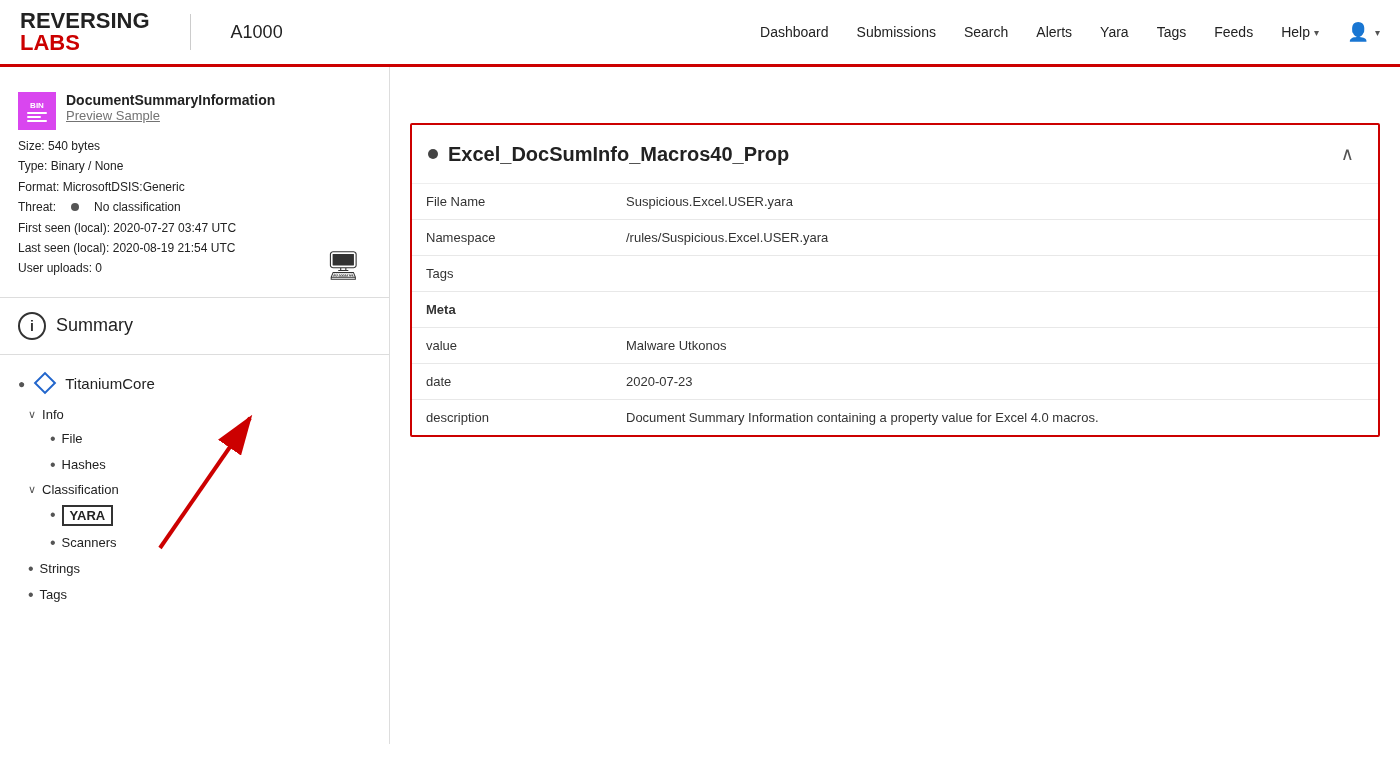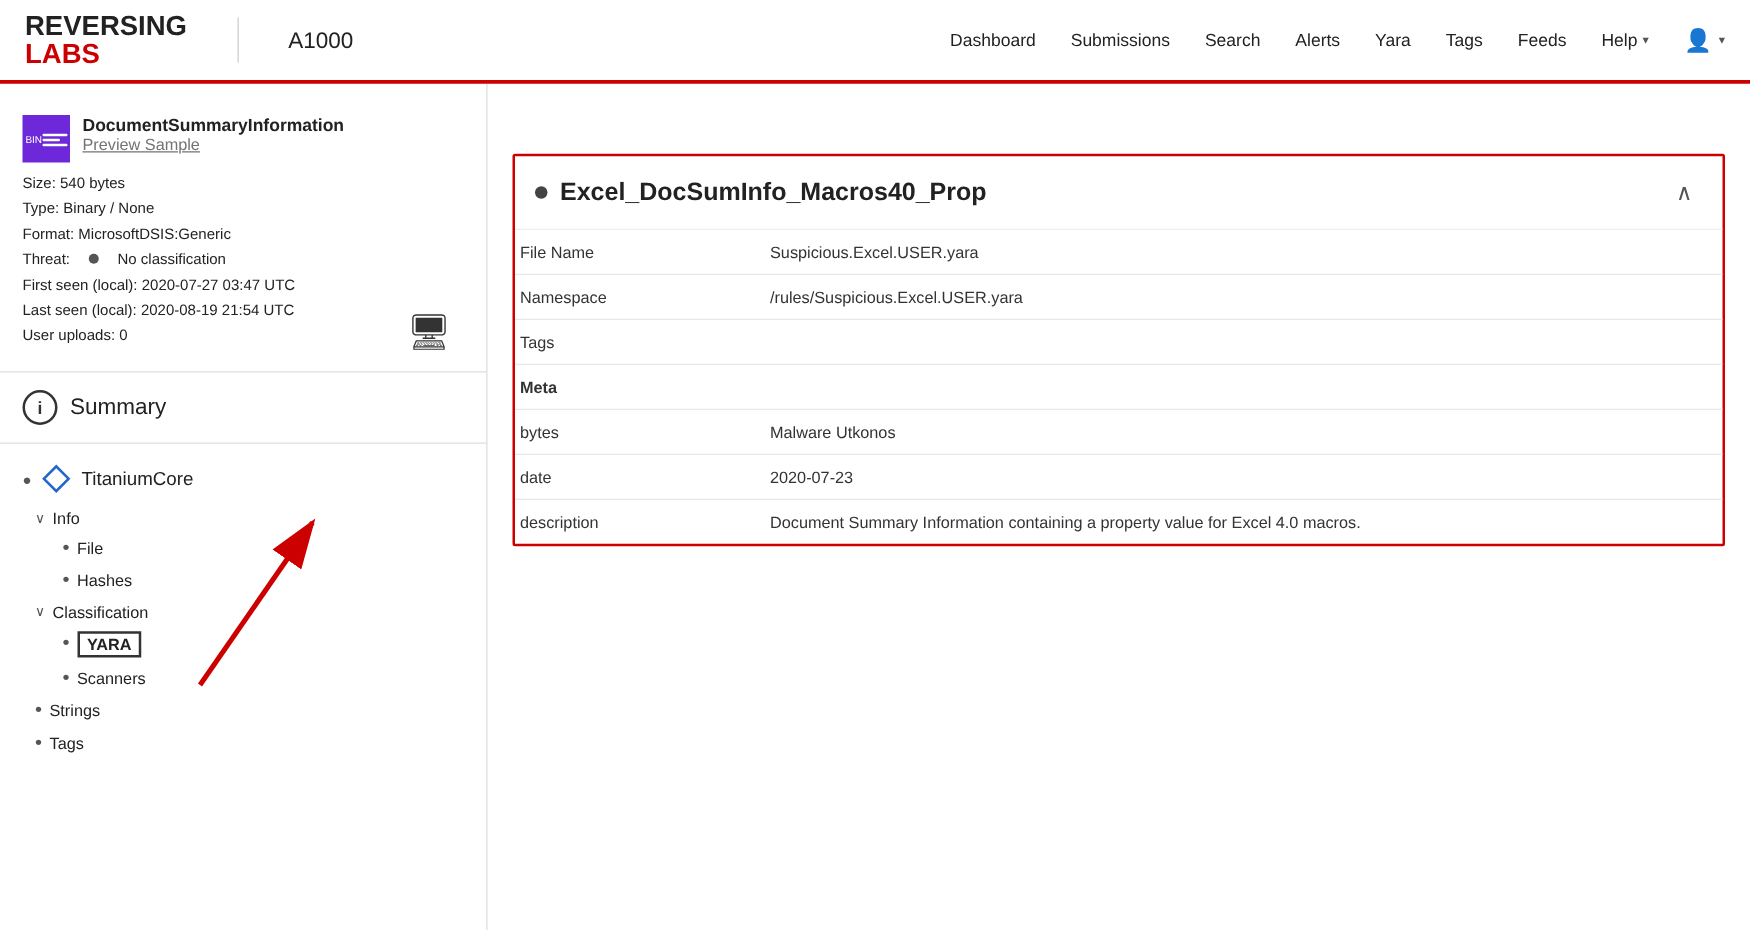--- a/index.html
+++ b/index.html
@@ -91,28 +91,28 @@
     }
     .file-header {
       display: flex;
       align-items: flex-start;
       gap: 10px;
       margin-bottom: 6px;
     }
     .bin-icon {
       width: 38px;
       height: 38px;
-      background: #6d28d9;
+      background: #d946ef;
       color: #fff;
       font-size: 9px;
       display: flex;
-      flex-direction: row;
+      flex-direction: column;
       align-items: center;
       justify-content: center;
-      font-weight: normal;
+      font-weight: bold;
       flex-shrink: 0;
     }
     .bin-icon .bin-label { font-size: 8px; }
     .bin-icon .bin-lines {
       display: flex;
       flex-direction: column;
       gap: 2px;
       margin-top: 2px;
     }
     .bin-icon .bin-line {
@@ -296,21 +296,21 @@
       width: 100%;
       border-collapse: collapse;
     }
     .rule-table tr {
       border-bottom: 1px solid #e8e8e8;
     }
     .rule-table tr:last-child {
       border-bottom: none;
     }
     .rule-table td {
-      padding: 10px 4px;
+      padding: 10px 14px;
       vertical-align: top;
     }
     .rule-table td:first-child {
       width: 200px;
       color: #333;
     }
     .rule-table td:last-child {
       color: #333;
     }
     .meta-heading {
@@ -470,21 +470,21 @@
           <td>/rules/Suspicious.Excel.USER.yara</td>
         </tr>
         <tr>
           <td>Tags</td>
           <td></td>
         </tr>
         <tr>
           <td colspan="2" class="meta-heading">Meta</td>
         </tr>
         <tr>
-          <td>bytes</td>
+          <td>value</td>
           <td>Malware Utkonos</td>
         </tr>
         <tr>
           <td>date</td>
           <td>2020-07-23</td>
         </tr>
         <tr>
           <td>description</td>
           <td>Document Summary Information containing a property value for Excel 4.0 macros.</td>
         </tr>

